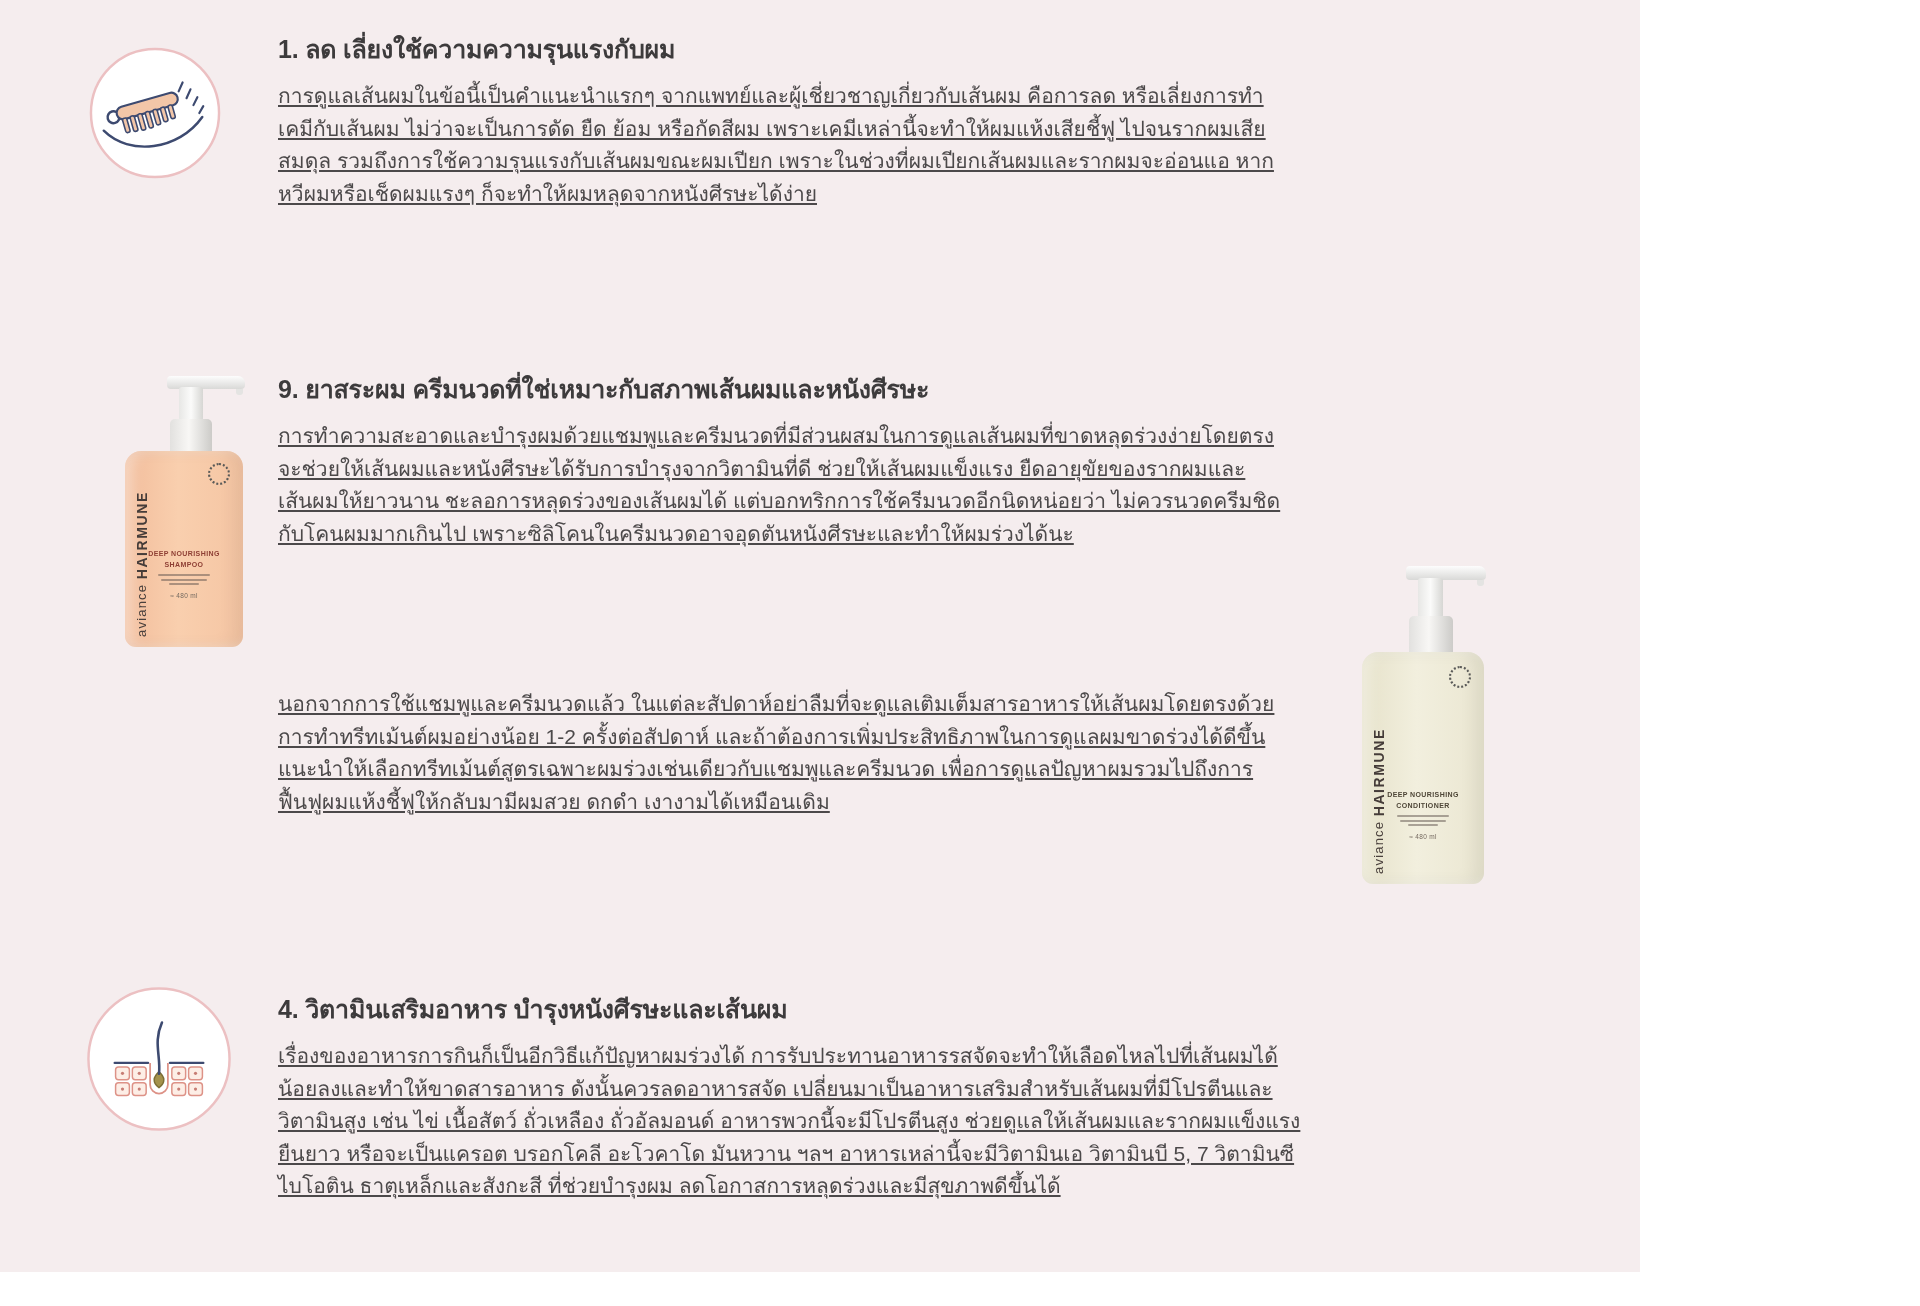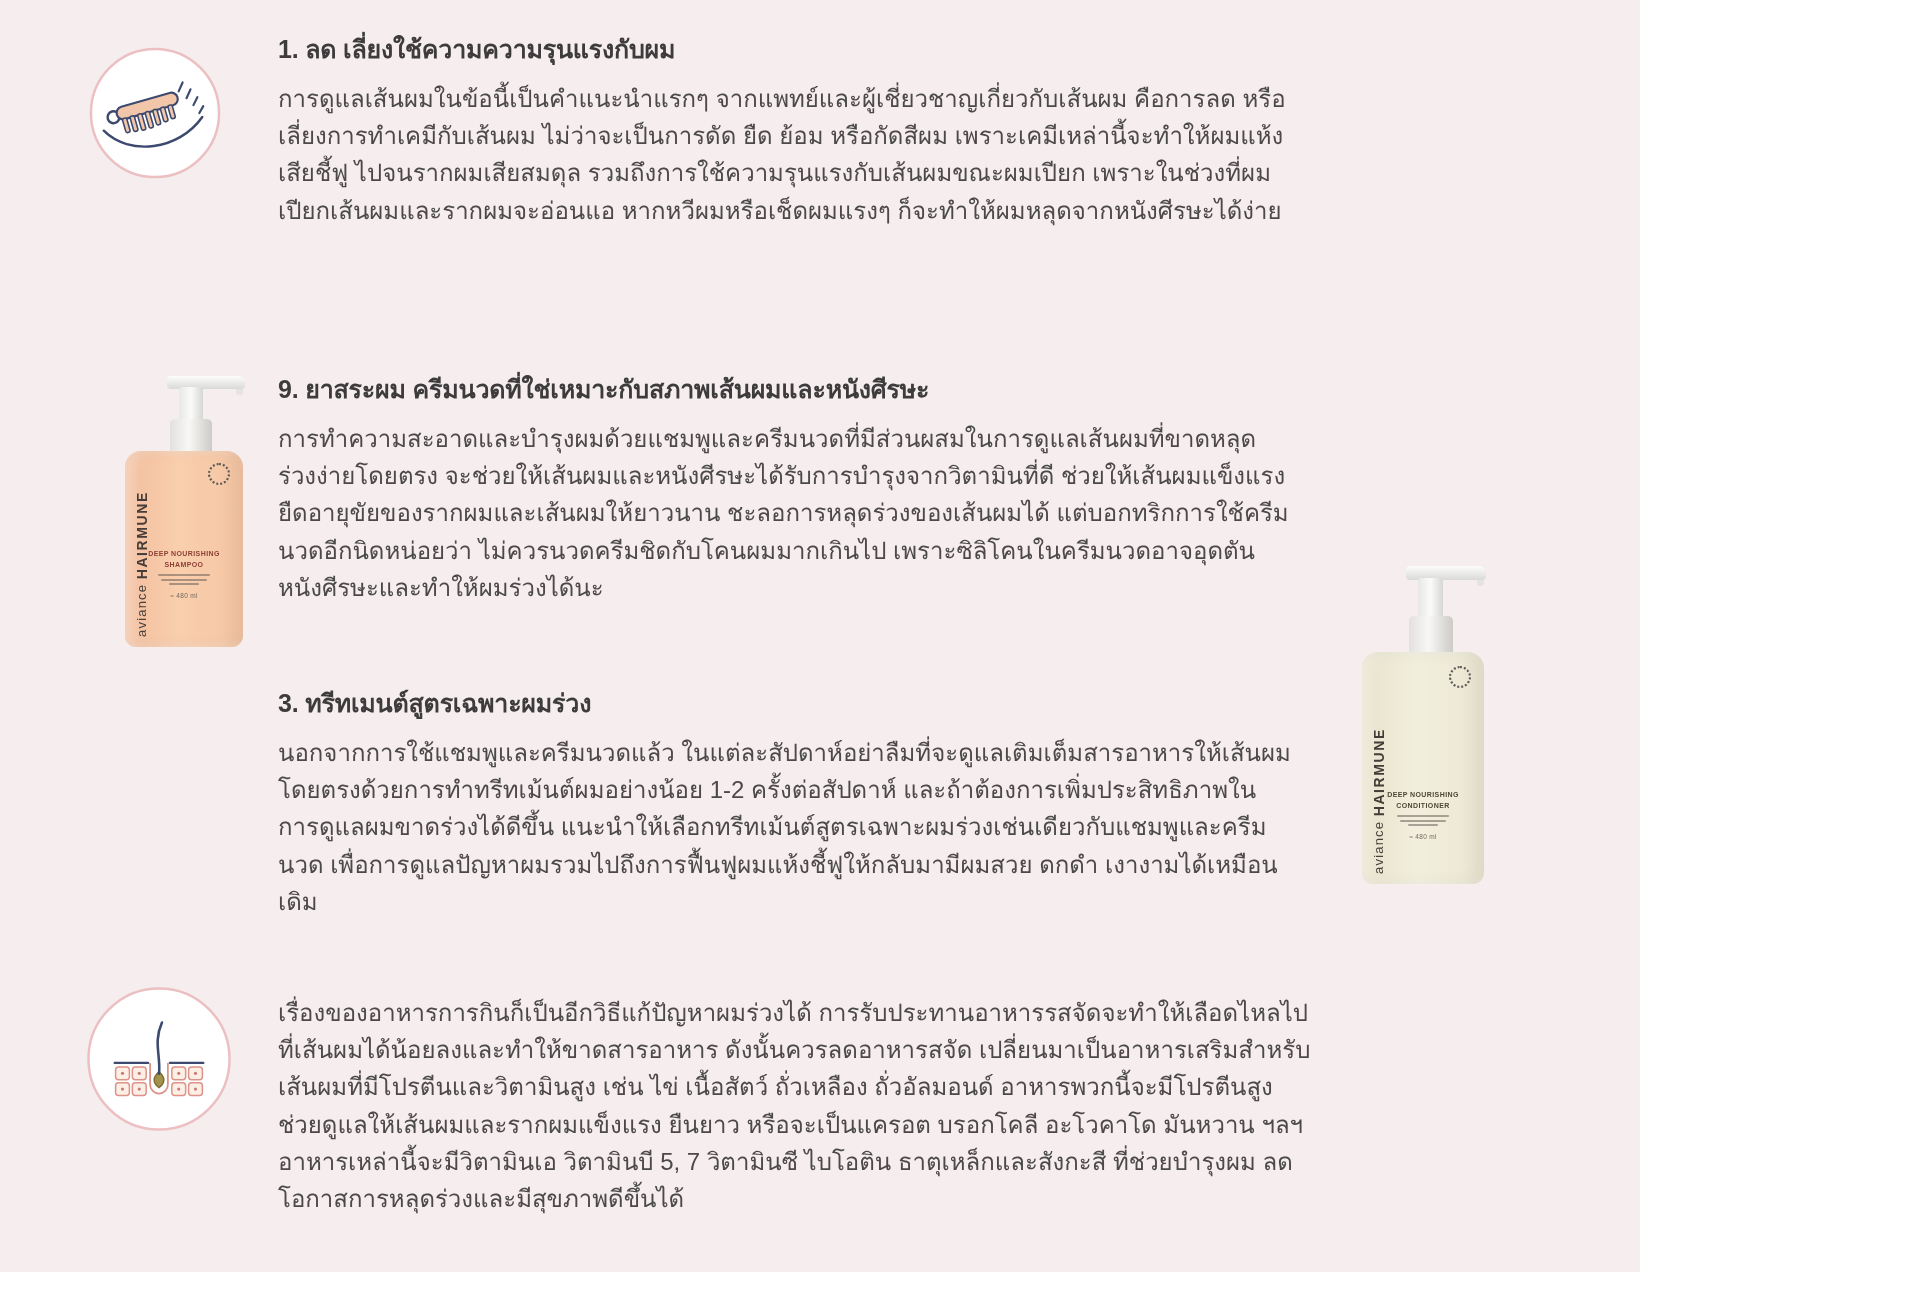--- a/index.html
+++ b/index.html
@@ -8,21 +8,21 @@
     background:#f5edee; overflow:hidden;
     font-family:"Liberation Sans", sans-serif;
   }
   
   .section{position:absolute; left:278px;}
   .sec-title{
     font-size:25px; font-weight:700; color:#3d3b3c;
     letter-spacing:-0.2px; margin:0 0 16px 0; line-height:1.2;
   }
   .sec-body{
-    font-size:24px; color:#4c494a; line-height:1.55; margin:0;
+    font-size:21px; color:#4c494a; line-height:1.55; margin:0;text-decoration:underline;
   }
   .w1{width:1015px;} .w4{width:1035px;}
 
   
   .round-icon{position:absolute;}
   .round-icon svg{display:block;}
 
   
   .bottle{position:absolute;}
   .nozzle{position:absolute; background:linear-gradient(#fdfdfd,#d9d9d7); border-radius:4px 7px 4px 4px;}
@@ -109,21 +109,20 @@
       </div>
     </div>
   </div>
 
   <div class="section" style="top:374px;">
     <h3 class="sec-title">9. ยาสระผม ครีมนวดที่ใช่เหมาะกับสภาพเส้นผมและหนังศีรษะ</h3>
     <p class="sec-body w1">การทำความสะอาดและบำรุงผมด้วยแชมพูและครีมนวดที่มีส่วนผสมในการดูแลเส้นผมที่ขาดหลุดร่วงง่ายโดยตรง จะช่วยให้เส้นผมและหนังศีรษะได้รับการบำรุงจากวิตามินที่ดี ช่วยให้เส้นผมแข็งแรง ยืดอายุขัยของรากผมและเส้นผมให้ยาวนาน ชะลอการหลุดร่วงของเส้นผมได้ แต่บอกทริกการใช้ครีมนวดอีกนิดหน่อยว่า ไม่ควรนวดครีมชิดกับโคนผมมากเกินไป เพราะซิลิโคนในครีมนวดอาจอุดตันหนังศีรษะและทำให้ผมร่วงได้นะ</p>
   </div>
 
   <div class="section" style="top:688px;">
-    <h3 class="sec-title">3. ทรีทเมนต์สูตรเฉพาะผมร่วง</h3>
     <p class="sec-body w1">นอกจากการใช้แชมพูและครีมนวดแล้ว ในแต่ละสัปดาห์อย่าลืมที่จะดูแลเติมเต็มสารอาหารให้เส้นผมโดยตรงด้วยการทำทรีทเม้นต์ผมอย่างน้อย 1-2 ครั้งต่อสัปดาห์ และถ้าต้องการเพิ่มประสิทธิภาพในการดูแลผมขาดร่วงได้ดีขึ้น แนะนำให้เลือกทรีทเม้นต์สูตรเฉพาะผมร่วงเช่นเดียวกับแชมพูและครีมนวด เพื่อการดูแลปัญหาผมรวมไปถึงการฟื้นฟูผมแห้งชี้ฟูให้กลับมามีผมสวย ดกดำ เงางามได้เหมือนเดิม</p>
   </div>
 
   <div class="bottle" style="left:1360px; top:566px; width:128px; height:318px;">
     <div class="nozzle" style="left:46px; top:0; width:80px; height:14px;"></div>
     <div class="tube" style="left:58px; top:12px; width:25px; height:40px;"></div>
     <div class="collar" style="left:49px; top:50px; width:44px; height:36px;"></div>
     <div class="bottle-body body-conditioner" style="left:2px; top:86px; width:122px; height:232px;">
       <span class="brand-vertical"><span class="brand-name">aviance</span> <span class="brand-line">HAIRMUNE</span></span>
       <span class="dot-ring" style="top:14px;"></span>
@@ -172,18 +171,19 @@
 
       <path d="M66 79 v22 a9 9 0 0 0 18 0 v-22" fill="#ffffff" stroke="#dd9287" stroke-width="1.8"></path>
 
       <path d="M75 88 c6 5 7 11 0 16 c-7 -5 -6 -11 0 -16 z" fill="#a4924c" stroke="#7d6f36" stroke-width="1.5"></path>
 
       <path d="M75 90 C 77 72, 69 58, 78 38" fill="none" stroke="#3d4a70" stroke-width="2.6" stroke-linecap="round"></path>
     </svg>
   </div>
 
   <div class="section" style="top:994px;">
+    <h3 class="sec-title">4. วิตามินเสริมอาหาร บำรุงหนังศีรษะและเส้นผม</h3>
     <p class="sec-body w4">เรื่องของอาหารการกินก็เป็นอีกวิธีแก้ปัญหาผมร่วงได้ การรับประทานอาหารรสจัดจะทำให้เลือดไหลไปที่เส้นผมได้น้อยลงและทำให้ขาดสารอาหาร ดังนั้นควรลดอาหารสจัด เปลี่ยนมาเป็นอาหารเสริมสำหรับเส้นผมที่มีโปรตีนและวิตามินสูง เช่น ไข่ เนื้อสัตว์ ถั่วเหลือง ถั่วอัลมอนด์ อาหารพวกนี้จะมีโปรตีนสูง ช่วยดูแลให้เส้นผมและรากผมแข็งแรง ยืนยาว หรือจะเป็นแครอต บรอกโคลี อะโวคาโด มันหวาน ฯลฯ อาหารเหล่านี้จะมีวิตามินเอ วิตามินบี 5, 7 วิตามินซี ไบโอติน ธาตุเหล็กและสังกะสี ที่ช่วยบำรุงผม ลดโอกาสการหลุดร่วงและมีสุขภาพดีขึ้นได้</p>
   </div>
 
   <div class="bottom-strip" style="top:1272px; height:34px;"></div>
 
 </div>
 
 </body></html>

